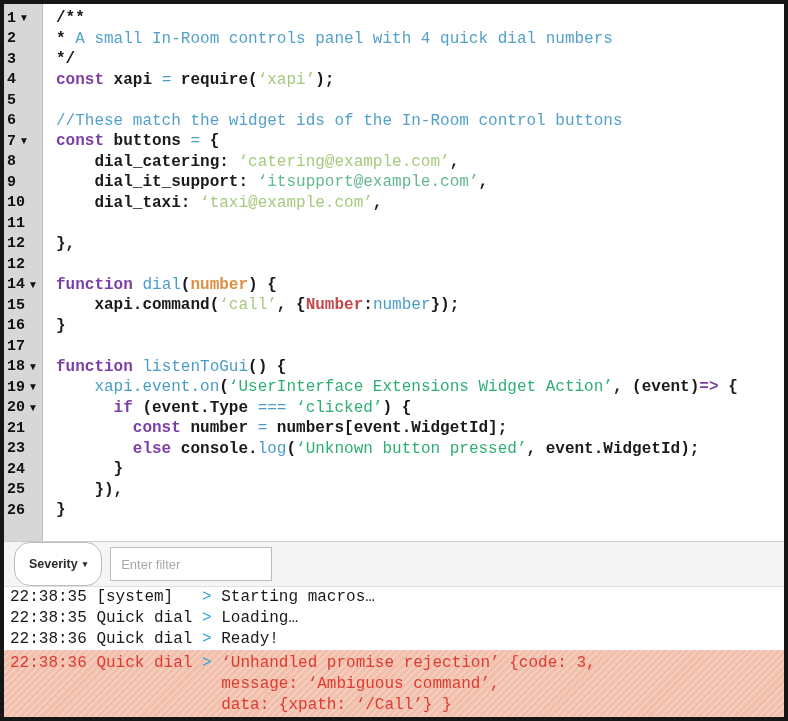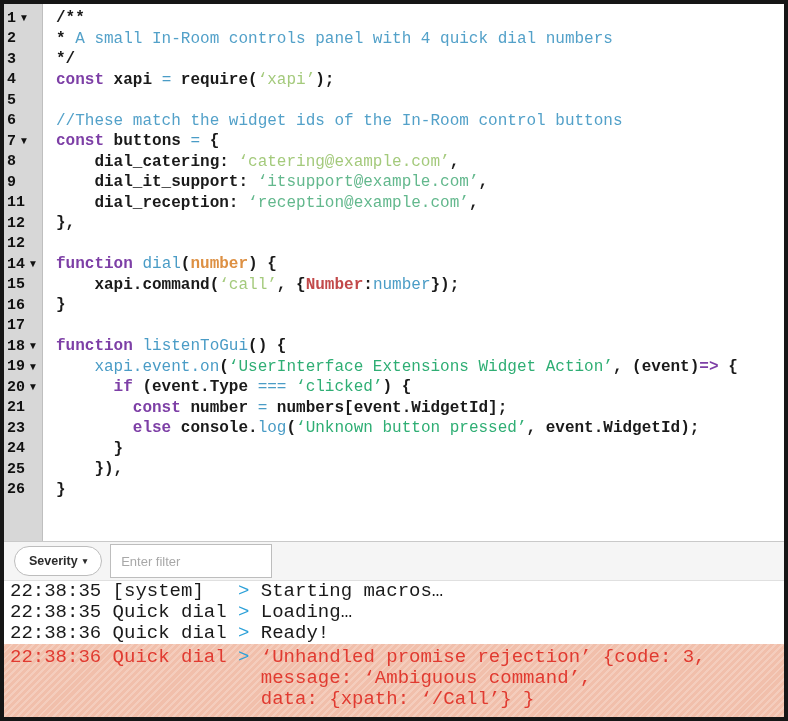--- a/index.html
+++ b/index.html
@@ -25,35 +25,35 @@
   .tok-s1{color:#a4ca7c;font-weight:400;}
   .tok-s2{color:#2fae74;font-weight:400;}
   .tok-s3{color:#63b88d;font-weight:400;}
   .tok-or{color:#dd9043;}
   .tok-rd{color:#c2494a;}
 
   
   .filterbar{flex:0 0 38px;background:#f5f5f5;border-top:1px solid #c9c9c9;
              border-bottom:1px solid #e0e0e0;display:flex;align-items:center;
              gap:8px;padding-left:10px;}
-  .pill{background:#fff;border:1px solid #bdbdbd;border-radius:16px;height:30px;
+  .pill{background:#fff;border:1px solid #bdbdbd;border-radius:16px;height:44px;
         display:flex;align-items:center;padding:0 14px;
         font-family:"Liberation Sans",sans-serif;font-weight:700;font-size:12.5px;
         color:#2b2b2b;cursor:pointer;box-sizing:border-box;}
   .caret{font-size:9px;margin-left:5px;}
   .filter-input{height:34px;width:162px;border:1px solid #bdbdbd;padding:0 10px;
         font-family:"Liberation Sans",sans-serif;font-size:13px;color:#333;
         background:#fff;box-sizing:border-box;outline:none;}
   .filter-input::placeholder{color:#a8a8a8;}
   .checkbox{width:10px;height:10px;border:1.5px solid #3c3c3c;margin-right:6px;
         background:#fff;flex:0 0 auto;}
 
   
   .console{flex:1;display:flex;flex-direction:column;background:#fff;
-           font-family:"Liberation Mono",monospace;font-size:19px;color:#1a1a1a;}
+           font-family:"Liberation Mono",monospace;font-size:16px;color:#1a1a1a;}
   .console-row{display:flex;line-height:21px;padding-left:6px;}
   .log-time{flex:0 0 9ch;}
   .log-source{flex:0 0 11ch;}
   .log-arrow{flex:0 0 2ch;color:#2ba0d8;}
   .log-message{white-space:pre;}
   .console-row.error{flex:1;align-items:flex-start;padding-top:3px;color:#e13a30;
       background-color:#f1bfab;
       background-image:repeating-linear-gradient(135deg,rgba(255,255,255,0.22) 0 2px,rgba(255,255,255,0) 2px 5px);}
   .console-row.error .log-arrow{color:#2ba0d8;}
 </style>
@@ -116,23 +116,28 @@
           <div class="code"><span class="tok-k">    dial_catering: </span><span class="tok-s1">‘catering@example.com’</span><span class="tok-k">,</span></div>
         </div>
         <div class="line">
           <div class="gutter">
             <span class="ln">9</span>
           </div>
           <div class="code"><span class="tok-k">    dial_it_support: </span><span class="tok-s3">‘itsupport@example.com’</span><span class="tok-k">,</span></div>
         </div>
         <div class="line">
           <div class="gutter">
+            <span class="ln">10</span>
+          </div>
+          <div class="code"><span class="tok-k">    dial_taxi: </span><span class="tok-s1">‘taxi@example.com’</span><span class="tok-k">,</span></div>
+        </div>
+        <div class="line">
+          <div class="gutter">
             <span class="ln">11</span>
           </div>
-          <div class="code"><span class="tok-k">    dial_reception: </span><span class="tok-s3">‘reception@example.com’</span><span class="tok-k">,</span></div>
         </div>
         <div class="line">
           <div class="gutter">
             <span class="ln">12</span>
           </div>
           <div class="code"><span class="tok-k">},</span></div>
         </div>
         <div class="line">
           <div class="gutter">
             <span class="ln">12</span>

